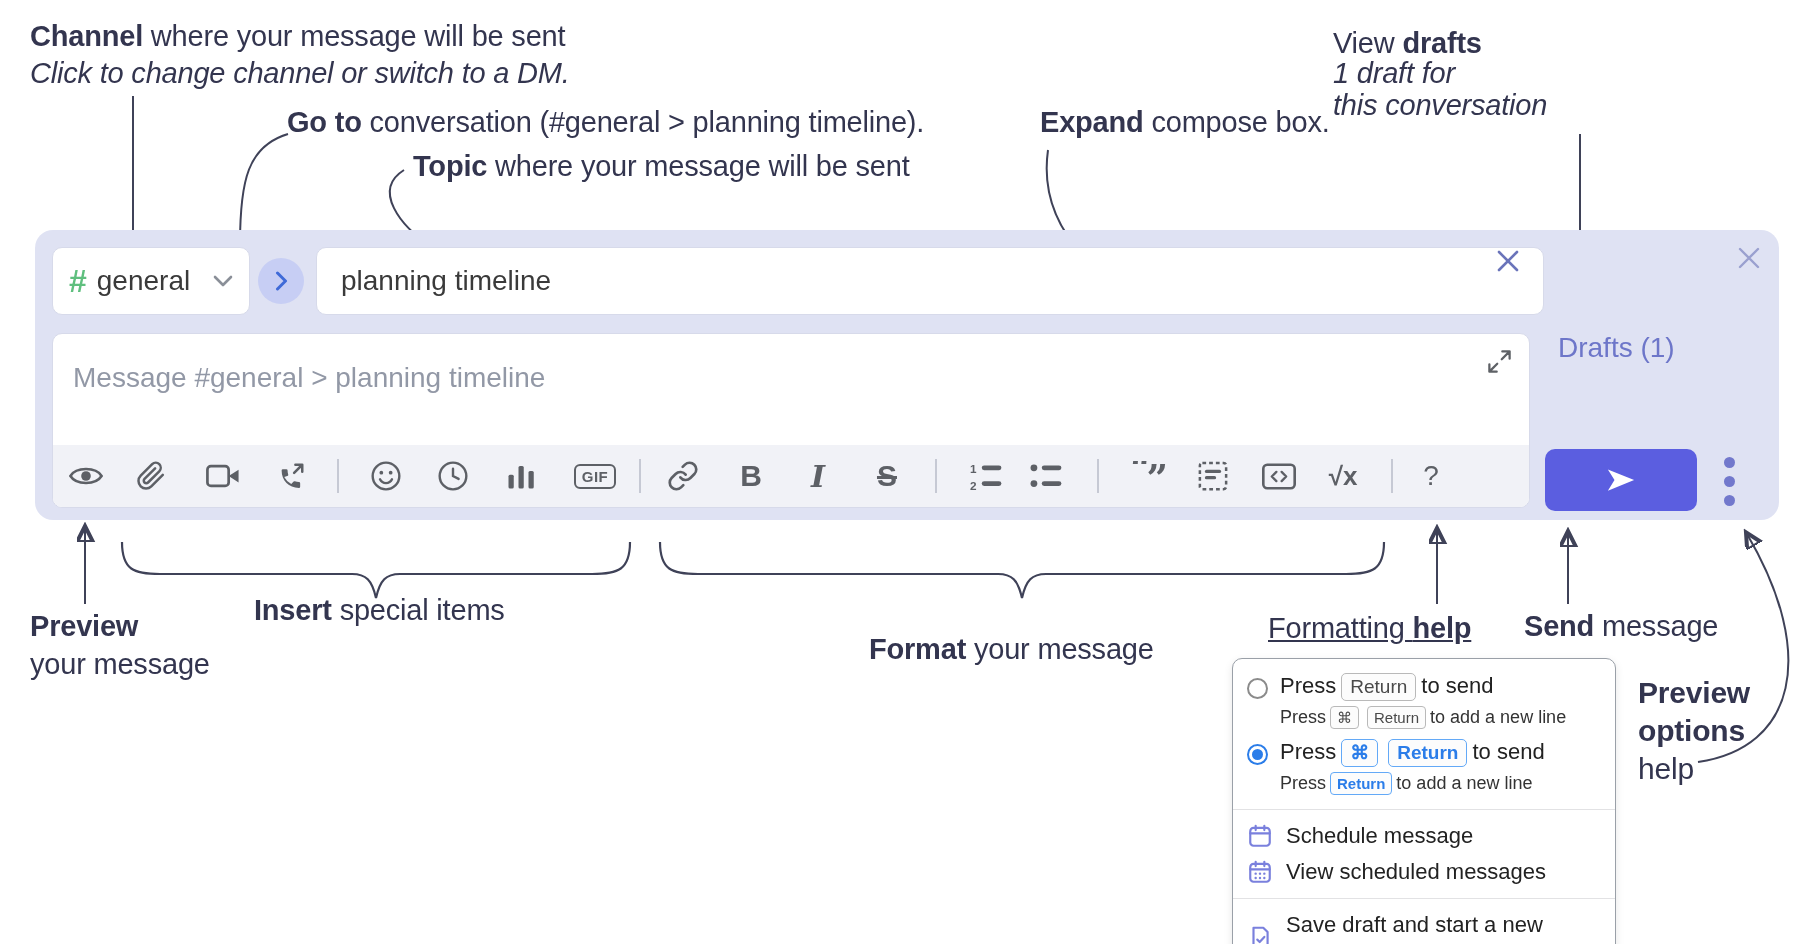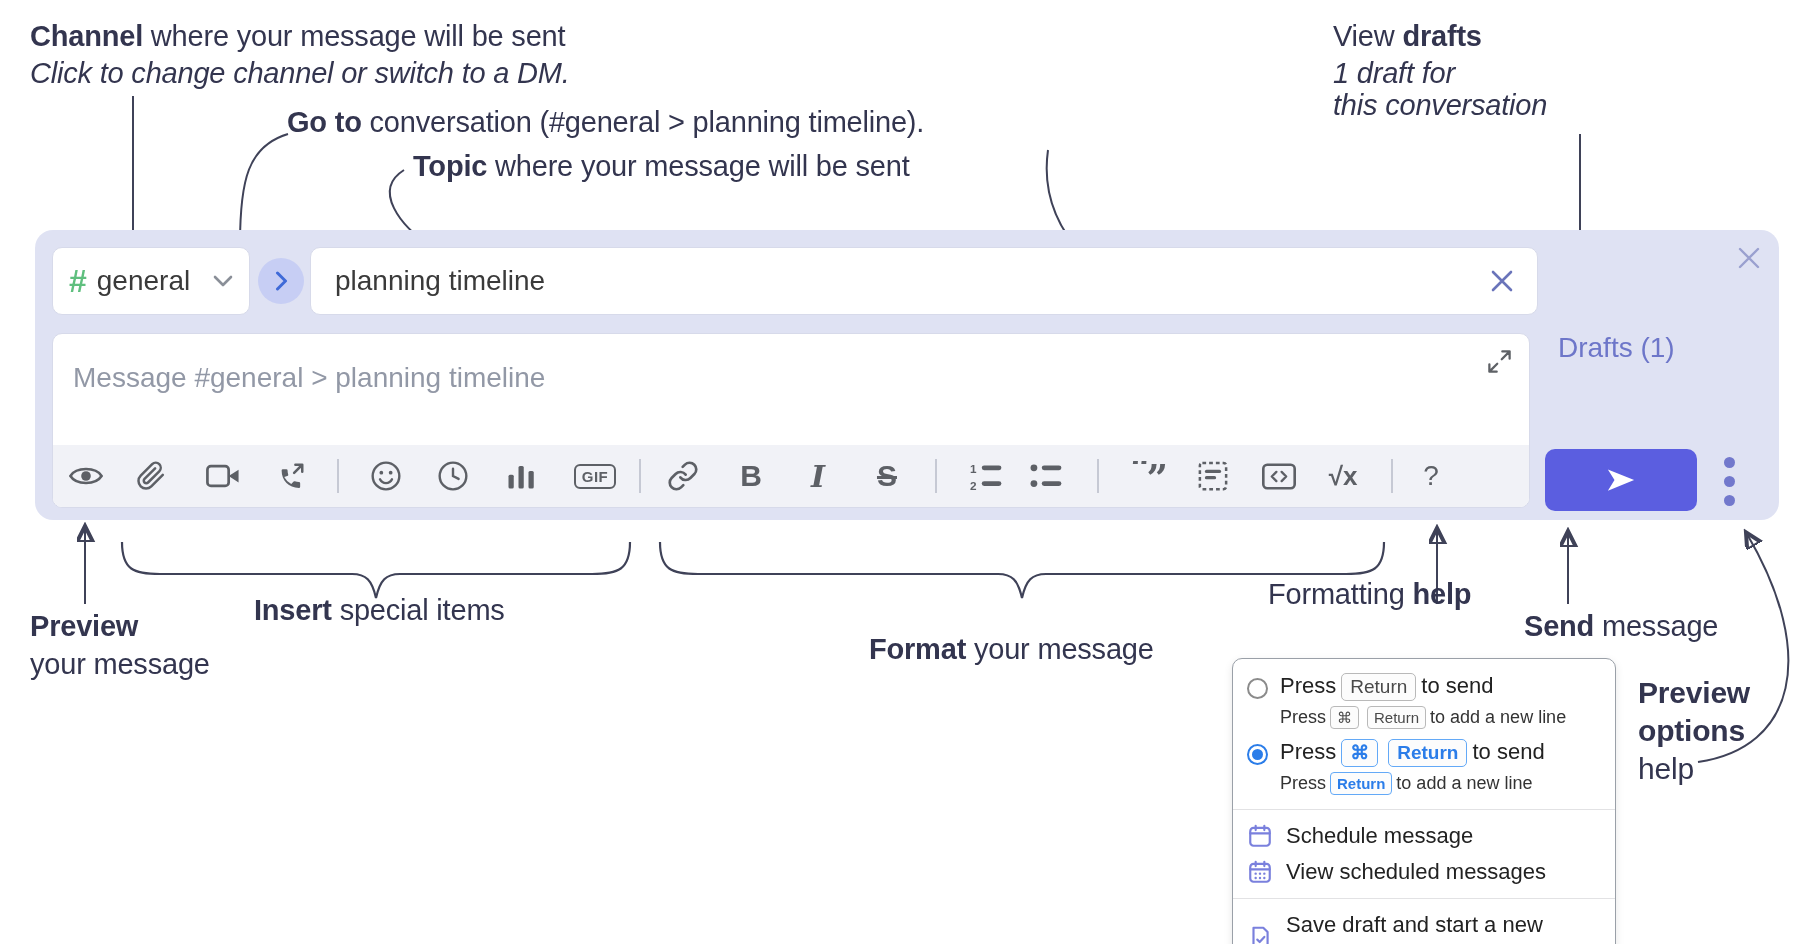--- a/index.html
+++ b/index.html
@@ -24,22 +24,22 @@
 
   #channel-select { position:absolute; left:17px; top:17px; width:198px; height:68px;
                     display:flex; align-items:center; padding:0 16px; gap:10px; cursor:pointer; }
   #channel-hash { font-size:32px; font-weight:700; color:#5fbf7e; }
   #channel-name { font-size:28px; color:#3a3a3a; }
   #channel-select svg { margin-left:auto; }
 
   #goto-btn { position:absolute; left:223px; top:28px; width:46px; height:46px; border-radius:50%;
               background:#c7cef4; display:flex; align-items:center; justify-content:center; cursor:pointer; }
 
-  #topic-box { position:absolute; left:275px; top:17px; width:1228px; height:68px;
-               display:flex; align-items:center; }
+  #topic-box { position:absolute; left:281px; top:17px; width:1228px; height:68px;
+               display:flex; }
   #topic-input { flex:1; border:none; outline:none; background:transparent; font-size:28px;
                  color:#3a3a3a; padding:0 24px; font-family:"Liberation Sans", sans-serif; }
   #topic-clear { flex:none; margin-right:22px; color:#6a74ba; cursor:pointer; line-height:0; }
 
   #close-compose { position:absolute; right:16px; top:14px; color:#9aa0cf; cursor:pointer; line-height:0; }
 
   #message-area { position:absolute; left:17px; top:103px; width:1478px; height:175px; }
   #message-input { position:absolute; left:0; top:0; width:100%; height:110px; border:none; outline:none;
                    resize:none; background:transparent; font-size:28px; color:#333;
                    padding:28px 60px 0 20px; font-family:"Liberation Sans", sans-serif; }
@@ -121,22 +121,25 @@
   <div class="ann i" style="left:30px; top:57px;">Click to change channel or switch to a DM.</div>
 
   <div class="ann" style="left:287px; top:106px;">
     <span class="b">Go to</span><span> conversation (#general &gt; planning timeline).</span>
   </div>
 
   <div class="ann" style="left:413px; top:150px;">
     <span class="b">Topic</span><span> where your message will be sent</span>
   </div>
 
-
-  <div class="ann" style="left:1333px; top:20px;">
+  <div class="ann" style="left:1040px; top:106px;">
+    <span class="b">Expand</span><span> compose box.</span>
+  </div>
+
+  <div class="ann" style="left:1333px; top:27px;">
     <span>View </span><span class="b">drafts</span>
   </div>
   <div class="ann i" style="left:1333px; top:57px;">1 draft for</div>
   <div class="ann i" style="left:1333px; top:89px;">this conversation</div>
 
   <div id="compose-box">
 
     <div id="channel-select" class="white-field">
       <span id="channel-hash">#</span>
       <span id="channel-name">general</span>
@@ -308,21 +311,21 @@
   <div class="caption" style="left:30px; top:648px;">your message</div>
 
   <div class="caption" style="left:254px; top:594px;">
     <span class="b">Insert</span><span> special items</span>
   </div>
 
   <div class="caption" style="left:869px; top:610px;margin-top:23px;">
     <span class="b">Format</span><span> your message</span>
   </div>
 
-  <div class="caption" style="left:1268px; top:578px;">
+  <div class="caption" style="left:1268px; top:612px;text-decoration:underline;">
     <span>Formatting </span><span class="b">help</span>
   </div>
 
   <div class="caption" style="left:1524px; top:610px;">
     <span class="b">Send</span><span> message</span>
   </div>
 
   <div class="caption b" style="left:1638px; top:676px; font-size:30px;">Preview</div>
   <div class="caption b" style="left:1638px; top:714px; font-size:30px;">options</div>
   <div class="caption" style="left:1638px; top:752px; font-size:30px;">help</div>

